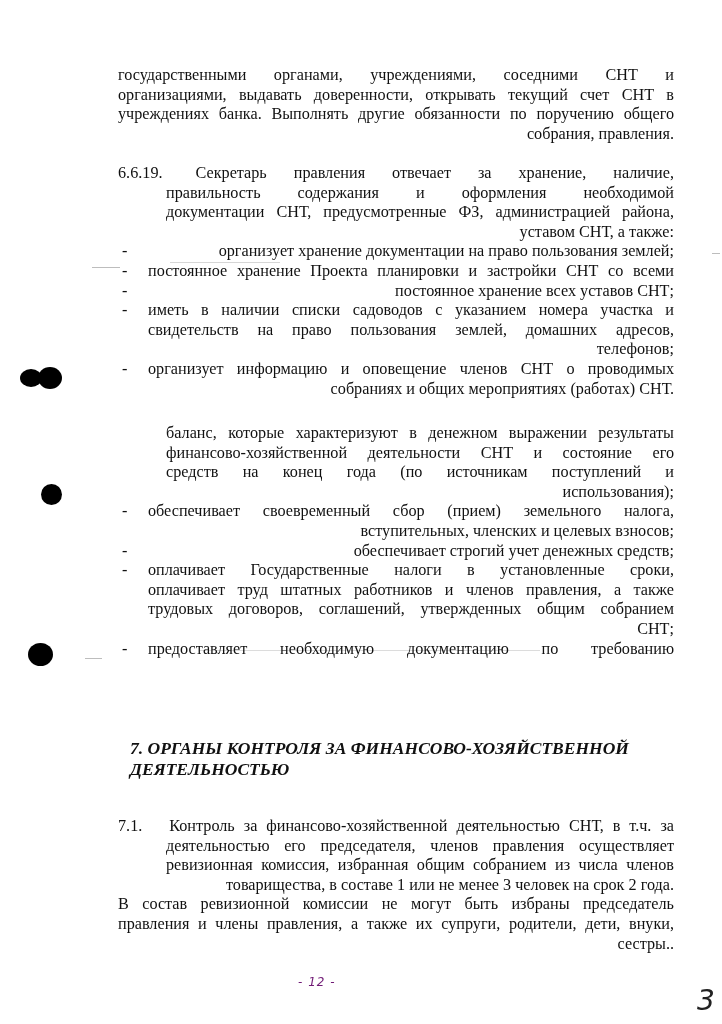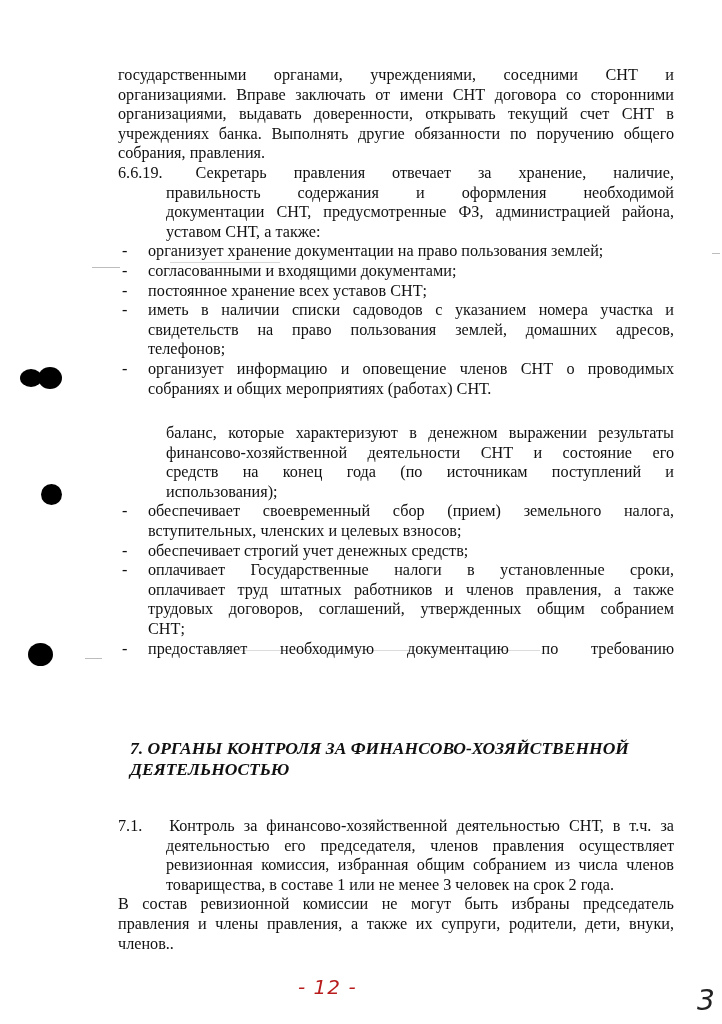--- a/index.html
+++ b/index.html
@@ -4,31 +4,31 @@
 <style>
   html, body { margin: 0; padding: 0; }
   body {
     width: 722px; height: 1024px; background: #ffffff; position: relative; overflow: hidden;
     font-family: "Liberation Serif", "DejaVu Serif", serif; color: #111;
   }
   .page { position: absolute; left: 0; top: 0; width: 640px; height: 1024px; }
   .text { position: absolute; left: 118px; width: 556px; font-size: 16.2px; line-height: 19.6px; }
   .line { display: block; white-space: nowrap; }
   .jl { display: block; text-align: justify; text-align-last: justify; }
-  .nl { display: block; text-align: left; }
+  .nl { display: block; text-align: right; }
   .indent { padding-left: 48px; }
   .item { position: relative; padding-left: 30px; }
   .dash { position: absolute; left: 4px; top: 0; }
   .heading {
     position: absolute; left: 130px; width: 540px; text-align: left;
     font-weight: bold; font-style: italic; font-size: 17.5px; line-height: 21px;
   }
   .page-num {
     position: absolute; left: 298px; top: 975px; font-family: "DejaVu Sans", sans-serif;
-    font-size: 20px; font-style: italic; color: #b91c1c; letter-spacing: 1px;
+    font-size: 12px; font-style: italic; color: #701a75; letter-spacing: 1px;
   }
   .corner-mark {
     position: absolute; left: 697px; top: 984px; font-family: "DejaVu Sans", sans-serif;
     font-size: 28px; font-style: italic; color: #222;
   }
   .hole { position: absolute; background: #000; border-radius: 50%; }
   .faint { position: absolute; height: 1px; background: #bdbdbd; }
 </style>
 </head>
 <body>
@@ -40,42 +40,41 @@
   <div class="hole" style="left:41px;top:484px;width:21px;height:21px;"></div>
   <div class="hole" style="left:28px;top:643px;width:25px;height:23px;"></div>
   <div class="faint" style="left:85px;top:658px;width:17px;"></div>
   <div class="faint" style="left:92px;top:267px;width:28px;"></div>
   <div class="faint" style="left:170px;top:262px;width:110px;background:#d6d6d6;"></div>
   <div class="faint" style="left:712px;top:253px;width:8px;"></div>
   <div class="faint" style="left:200px;top:650px;width:340px;background:#dcdcdc;"></div>
 
   <div class="text" style="top:66px;">
     <span class="jl">государственными органами, учреждениями, соседними СНТ и</span>
-    <span class="jl">организациями. Вправе заключать от имени СНТ договора со сторонними</span>
     <span class="jl">организациями, выдавать доверенности, открывать текущий счет СНТ в</span>
     <span class="jl">учреждениях банка. Выполнять другие обязанности по поручению общего</span>
     <span class="nl">собрания, правления.</span>
   </div>
 
   <div class="text" style="top:164px;">
     <div class="jl">
       <span>6.6.19.</span>
       <span style="margin-left:6px;">Секретарь правления отвечает за хранение, наличие,</span>
     </div>
     <span class="jl indent">правильность содержания и оформления необходимой</span>
     <span class="jl indent">документации СНТ, предусмотренные ФЗ, администрацией района,</span>
     <span class="nl indent">уставом СНТ, а также:</span>
 
     <div class="item">
       <span class="dash">-</span>
       <span class="nl">организует хранение документации на право пользования землей;</span>
     </div>
     <div class="item">
       <span class="dash">-</span>
-      <span class="nl">согласованными и входящими документами;</span>
+      <span class="jl">постоянное хранение Проекта планировки и застройки СНТ со всеми</span>
     </div>
     <div class="item">
       <span class="dash">-</span>
       <span class="nl">постоянное хранение всех уставов СНТ;</span>
     </div>
     <div class="item">
       <span class="dash">-</span>
       <span class="jl">иметь в наличии списки садоводов с указанием номера участка и</span>
       <span class="jl">свидетельств на право пользования землей, домашних адресов,</span>
       <span class="nl">телефонов;</span>
@@ -123,18 +122,18 @@
   <div class="text" style="top:817px;">
     <div class="jl">
       <span>7.1.</span>
       <span style="margin-left:18px;">Контроль за финансово-хозяйственной деятельностью СНТ, в т.ч. за</span>
     </div>
     <span class="jl indent">деятельностью его председателя, членов правления осуществляет</span>
     <span class="jl indent">ревизионная комиссия, избранная общим собранием из числа членов</span>
     <span class="nl indent">товарищества, в составе 1 или не менее 3 человек на срок 2 года.</span>
     <span class="jl">В состав ревизионной комиссии не могут быть избраны председатель</span>
     <span class="jl">правления и члены правления, а также их супруги, родители, дети, внуки,</span>
-    <span class="nl">членов..</span>
+    <span class="nl">сестры..</span>
   </div>
 
   <div class="page-num">- 12 -</div>
   <div class="corner-mark">3</div>
 </div>
 
 </body></html>

